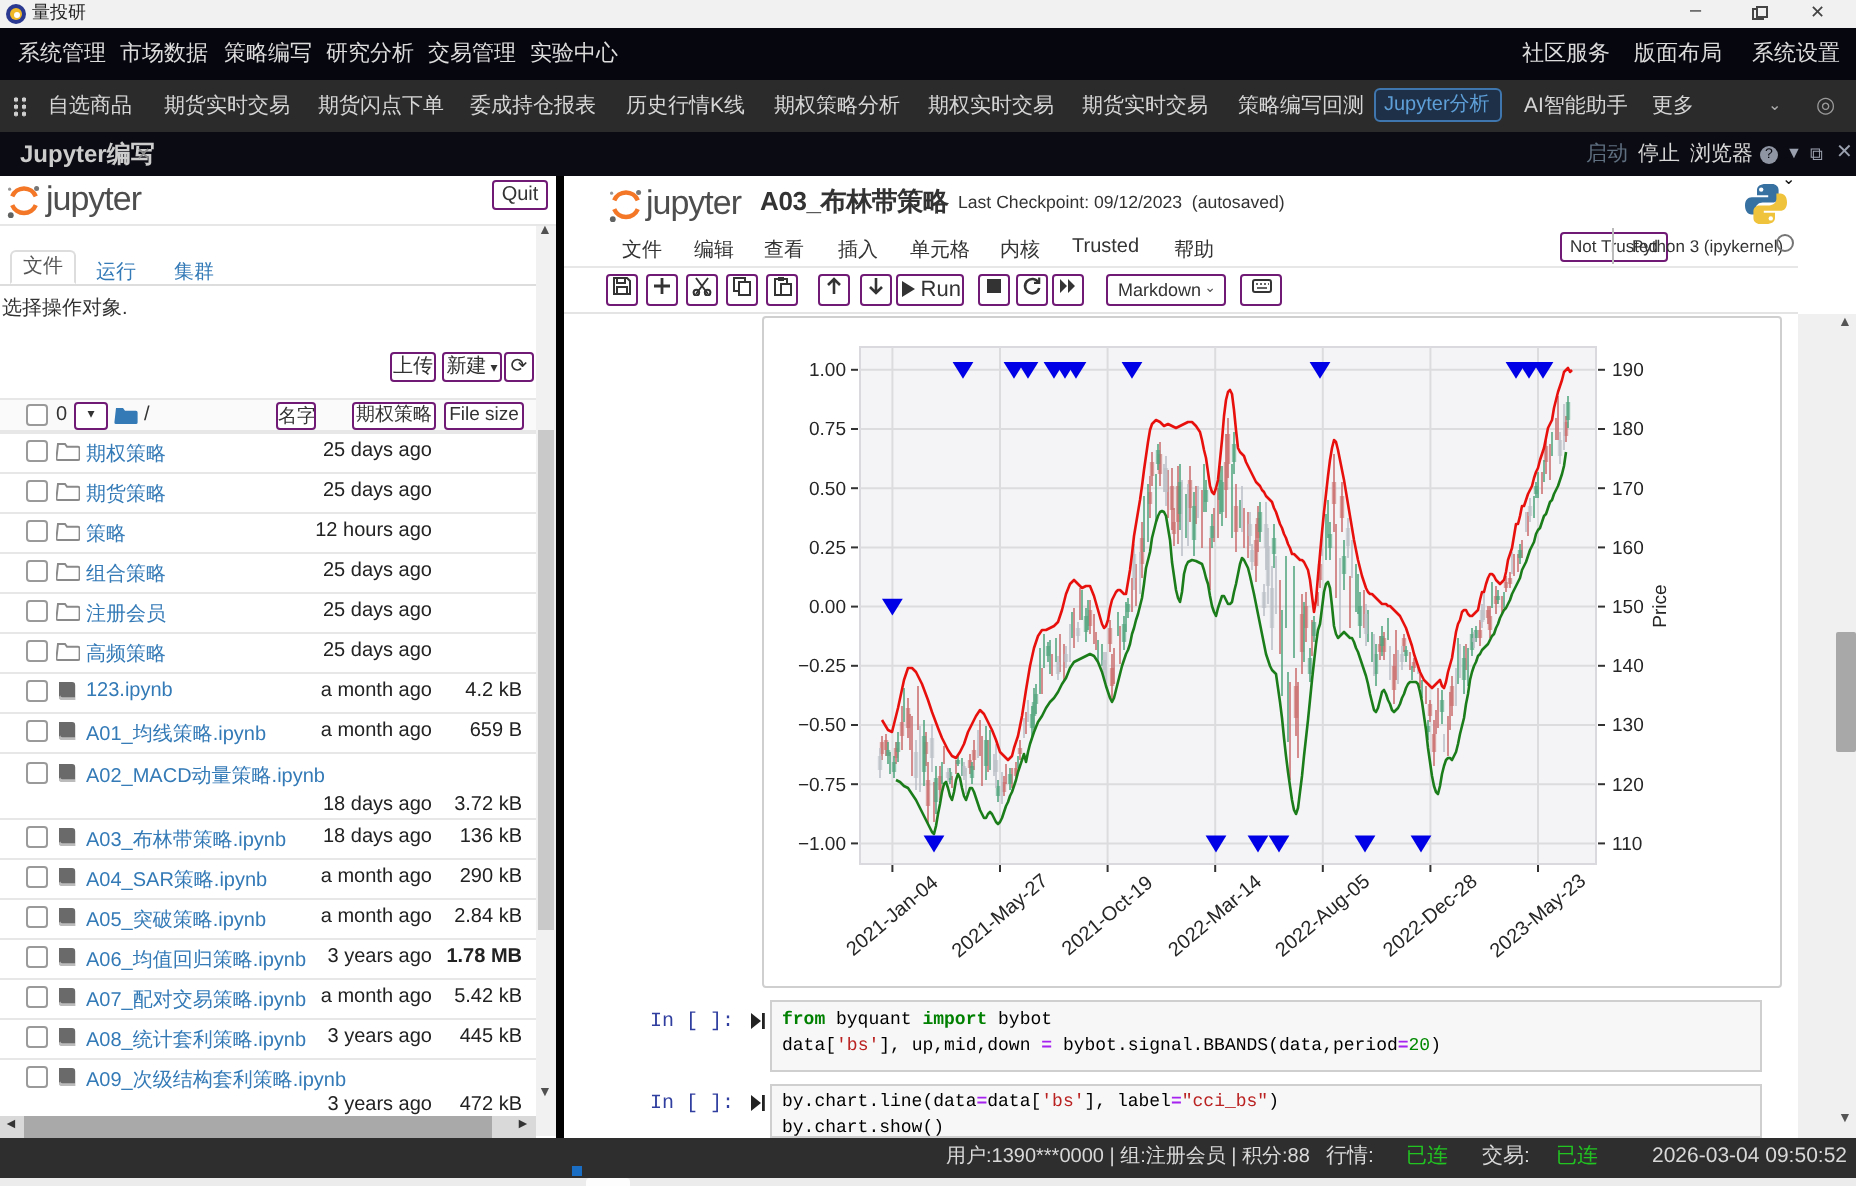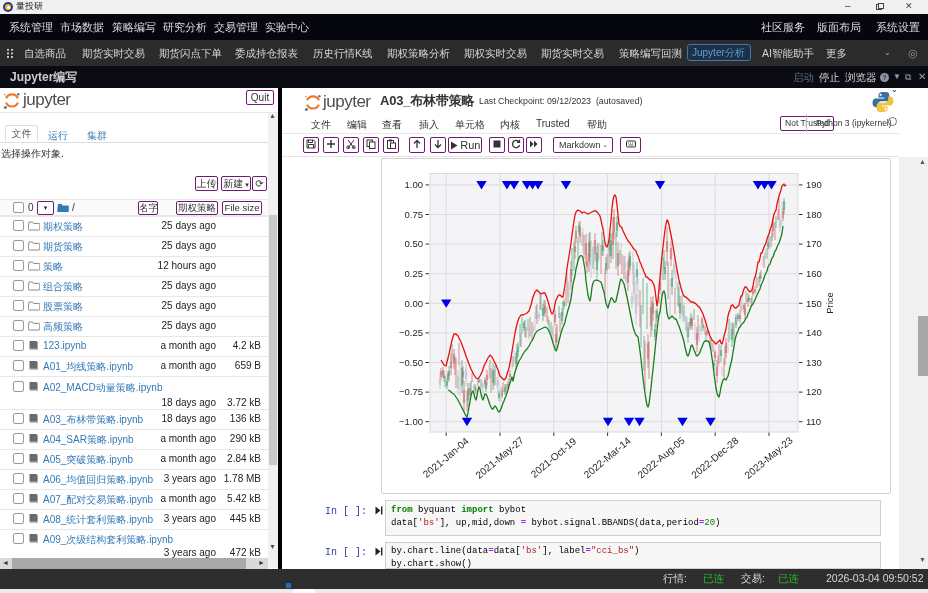--- a/index.html
+++ b/index.html
@@ -136,21 +136,21 @@
 <svg class="abs" style="left:28px;top:192px;" width="12" height="11" viewBox="0 0 12 11">
         <path d="M1 2 h3.5 l1 1.4 H11 a0.8 0.8 0 0 1 0.8 0.8 V9.2 a0.8 0.8 0 0 1 -0.8 0.8 H1 a0.8 0.8 0 0 1 -0.8 -0.8 Z" fill="none" stroke="#8a8a8a" stroke-width="1"></path>
       </svg>
 <span class="row-name" style="left:43px;top:192px;">组合策略</span>
 <span class="row-time" style="left:116px;top:192px;width:100px;">25 days ago</span>
 <div class="abs" style="left:0;top:208px;width:268px;height:1px;background:#e7e7e7;"></div>
 <div class="cb" style="left:13px;top:212px;"></div>
 <svg class="abs" style="left:28px;top:212px;" width="12" height="11" viewBox="0 0 12 11">
         <path d="M1 2 h3.5 l1 1.4 H11 a0.8 0.8 0 0 1 0.8 0.8 V9.2 a0.8 0.8 0 0 1 -0.8 0.8 H1 a0.8 0.8 0 0 1 -0.8 -0.8 Z" fill="none" stroke="#8a8a8a" stroke-width="1"></path>
       </svg>
-<span class="row-name" style="left:43px;top:212px;">股票策略</span>
+<span class="row-name" style="left:43px;top:212px;">注册会员</span>
 <span class="row-time" style="left:116px;top:212px;width:100px;">25 days ago</span>
 <div class="abs" style="left:0;top:228px;width:268px;height:1px;background:#e7e7e7;"></div>
 <div class="cb" style="left:13px;top:232px;"></div>
 <svg class="abs" style="left:28px;top:232px;" width="12" height="11" viewBox="0 0 12 11">
         <path d="M1 2 h3.5 l1 1.4 H11 a0.8 0.8 0 0 1 0.8 0.8 V9.2 a0.8 0.8 0 0 1 -0.8 0.8 H1 a0.8 0.8 0 0 1 -0.8 -0.8 Z" fill="none" stroke="#8a8a8a" stroke-width="1"></path>
       </svg>
 <span class="row-name" style="left:43px;top:232px;">高频策略</span>
 <span class="row-time" style="left:116px;top:232px;width:100px;">25 days ago</span>
 <div class="abs" style="left:0;top:248px;width:268px;height:1px;background:#e7e7e7;"></div>
 <div class="cb" style="left:13px;top:252px;"></div>
@@ -207,21 +207,21 @@
 <span class="row-time" style="left:116px;top:365px;width:100px;">a month ago</span>
 <span class="row-time" style="left:211px;top:365px;width:50px;">2.84 kB</span>
 <div class="abs" style="left:0;top:381px;width:268px;height:1px;background:#e7e7e7;"></div>
 <div class="cb" style="left:13px;top:385px;"></div>
 <svg class="abs" style="left:28px;top:385px;" width="11" height="11" viewBox="0 0 11 11">
         <path d="M1.5 1 H8 a1.6 1.6 0 0 1 1.6 1.6 V10 H3.1 A1.6 1.6 0 0 1 1.5 8.4 Z" fill="#6a6a6a"></path>
         <path d="M1.5 8.4 A1.6 1.6 0 0 0 3.1 10 H9.6 V8.6 H3.1 A0.9 0.9 0 0 1 2.2 7.7" fill="#fff" opacity="0.55"></path>
       </svg>
 <span class="row-name" style="left:43px;top:385px;">A06_均值回归策略.ipynb</span>
 <span class="row-time" style="left:116px;top:385px;width:100px;">3 years ago</span>
-<span class="row-time" style="left:211px;top:385px;width:50px;">1.78 MB</span>
+<span class="row-time" style="left:211px;top:385px;width:50px;font-weight:bold;">1.78 MB</span>
 <div class="abs" style="left:0;top:401px;width:268px;height:1px;background:#e7e7e7;"></div>
 <div class="cb" style="left:13px;top:405px;"></div>
 <svg class="abs" style="left:28px;top:405px;" width="11" height="11" viewBox="0 0 11 11">
         <path d="M1.5 1 H8 a1.6 1.6 0 0 1 1.6 1.6 V10 H3.1 A1.6 1.6 0 0 1 1.5 8.4 Z" fill="#6a6a6a"></path>
         <path d="M1.5 8.4 A1.6 1.6 0 0 0 3.1 10 H9.6 V8.6 H3.1 A0.9 0.9 0 0 1 2.2 7.7" fill="#fff" opacity="0.55"></path>
       </svg>
 <span class="row-name" style="left:43px;top:405px;">A07_配对交易策略.ipynb</span>
 <span class="row-time" style="left:116px;top:405px;width:100px;">a month ago</span>
 <span class="row-time" style="left:211px;top:405px;width:50px;">5.42 kB</span>
 <div class="abs" style="left:0;top:421px;width:268px;height:1px;background:#e7e7e7;"></div>
@@ -439,20 +439,21 @@
       </svg>
 <span class="abs mono" style="left:109px;top:458px;font-size:9px;color:#000;">by.chart.line(data<b style="color:#a622ef;">=</b>data[<span style="color:#ba2121;">'bs'</span>], label<b style="color:#a622ef;">=</b><span style="color:#ba2121;">"cci_bs"</span>)</span>
 <span class="abs mono" style="left:109px;top:471px;font-size:9px;color:#000;">by.chart.show()</span>
 <div class="abs" style="left:617px;top:69px;width:29px;height:412px;background:#f0f0f0;"></div>
 <span class="abs" style="left:637px;top:70px;font-size:7px;color:#555;">▲</span>
 <span class="abs" style="left:637px;top:468px;font-size:7px;color:#555;">▼</span>
 <div class="abs" style="left:636px;top:228px;width:10px;height:60px;background:#a8a8a8;border-radius:1px;"></div>
 <span class="abs" style="left:609px;top:-3px;font-size:8px;color:#111;">⌄</span>
 </div>
 <div class="abs" id="statusbar">
+<span class="abs" style="left:473px;top:0;line-height:19px;font-size:10px;">用户:1390***0000 | 组:注册会员 | 积分:88</span>
 <span class="abs" style="left:663px;top:0;line-height:19px;">行情:</span>
 <span class="abs" style="left:703px;top:0;line-height:19px;color:#21c421;">已连</span>
 <span class="abs" style="left:741px;top:0;line-height:19px;">交易:</span>
 <span class="abs" style="left:778px;top:0;line-height:19px;color:#21c421;">已连</span>
 <span class="abs" style="left:826px;top:0;line-height:19px;">2026-03-04 09:50:52</span>
 <div class="abs" style="left:286px;top:14px;width:5px;height:5px;background:#1a6fc4;"></div>
 </div>
 <div class="abs" id="bottomstrip">
 <div class="abs" style="left:293px;top:0;width:22px;height:4px;background:#fdfdfd;border-radius:2px 2px 0 0;"></div>
 </div>

